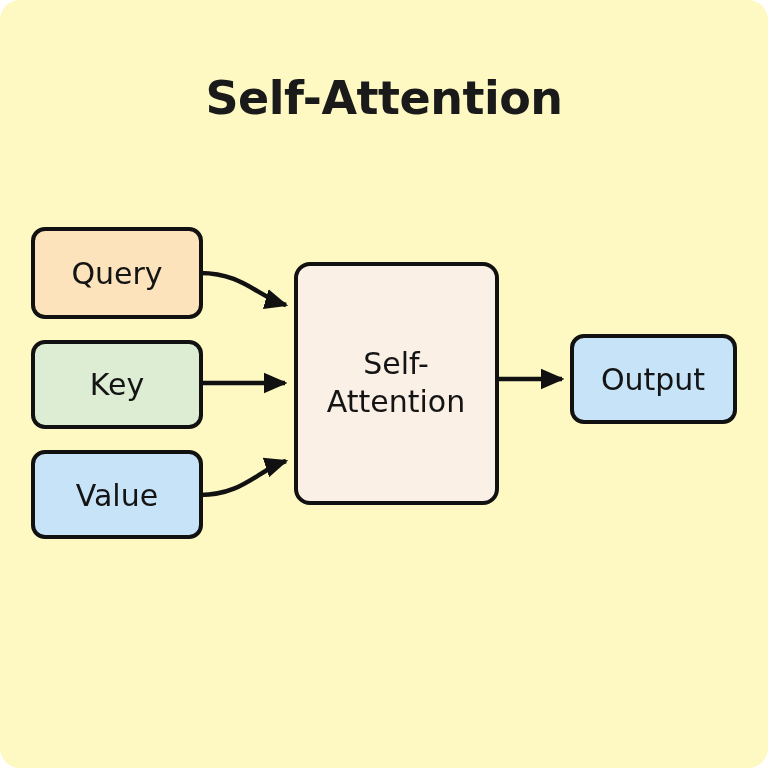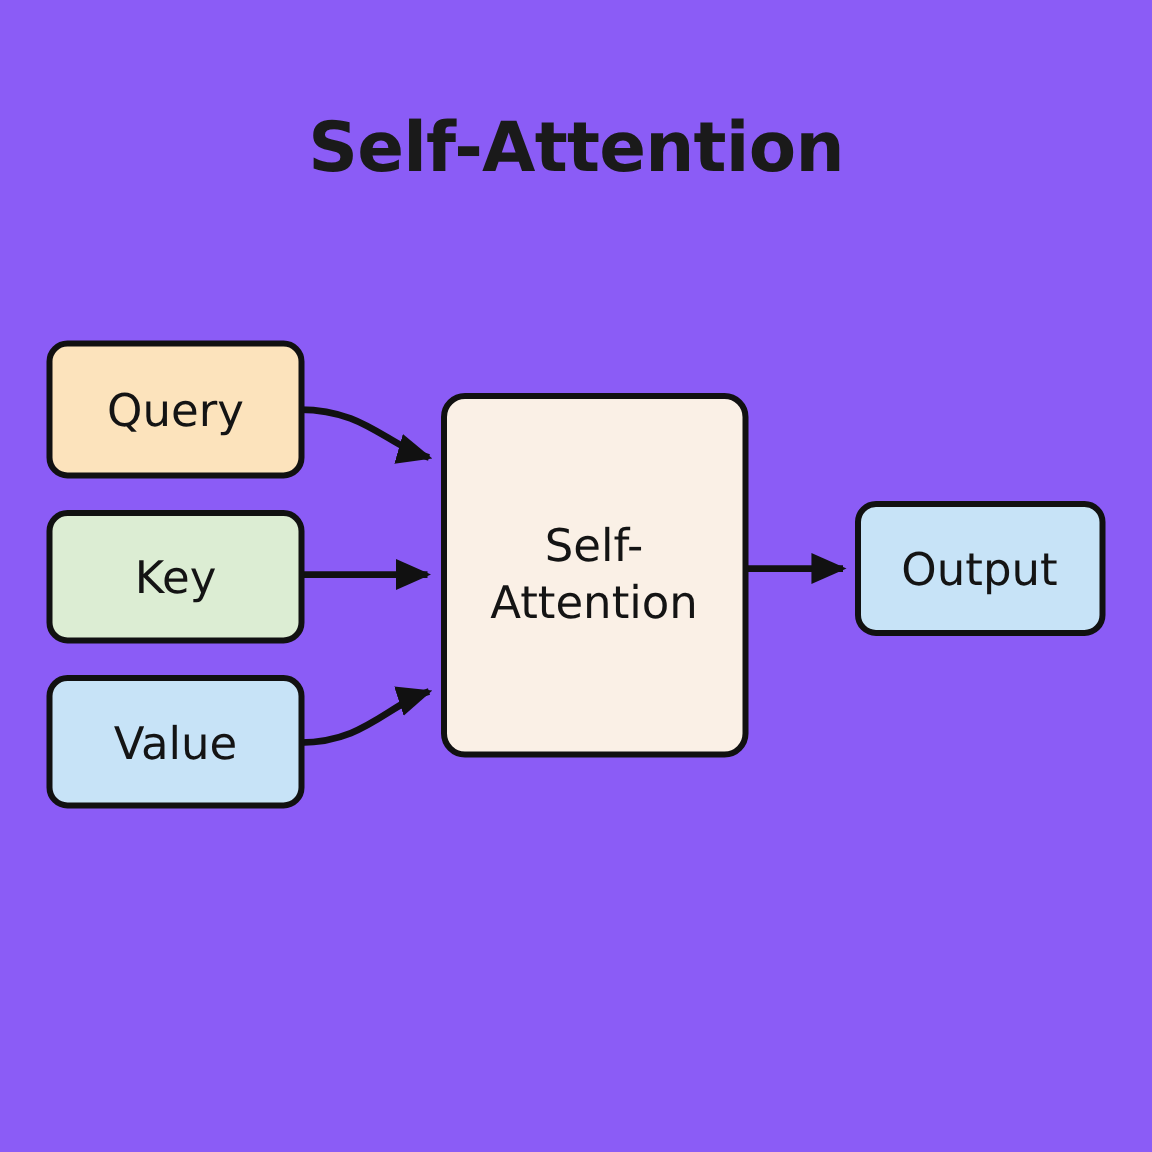--- a/index.html
+++ b/index.html
@@ -10,21 +10,22 @@
   body {
     width: 768px;
     height: 768px;
     font-family: "DejaVu Sans", sans-serif;
     overflow: hidden;
   }
   #canvas {
     position: relative;
     width: 768px;
     height: 768px;
-    background: #8b5cf6;
+    background: #fef9c3;
+    border-radius: 20px;
   }
   svg.diagram {
     position: absolute;
     top: 0;
     left: 0;
     width: 768px;
     height: 768px;
   }
   .diagram-title {
     font-family: "DejaVu Sans", sans-serif;

